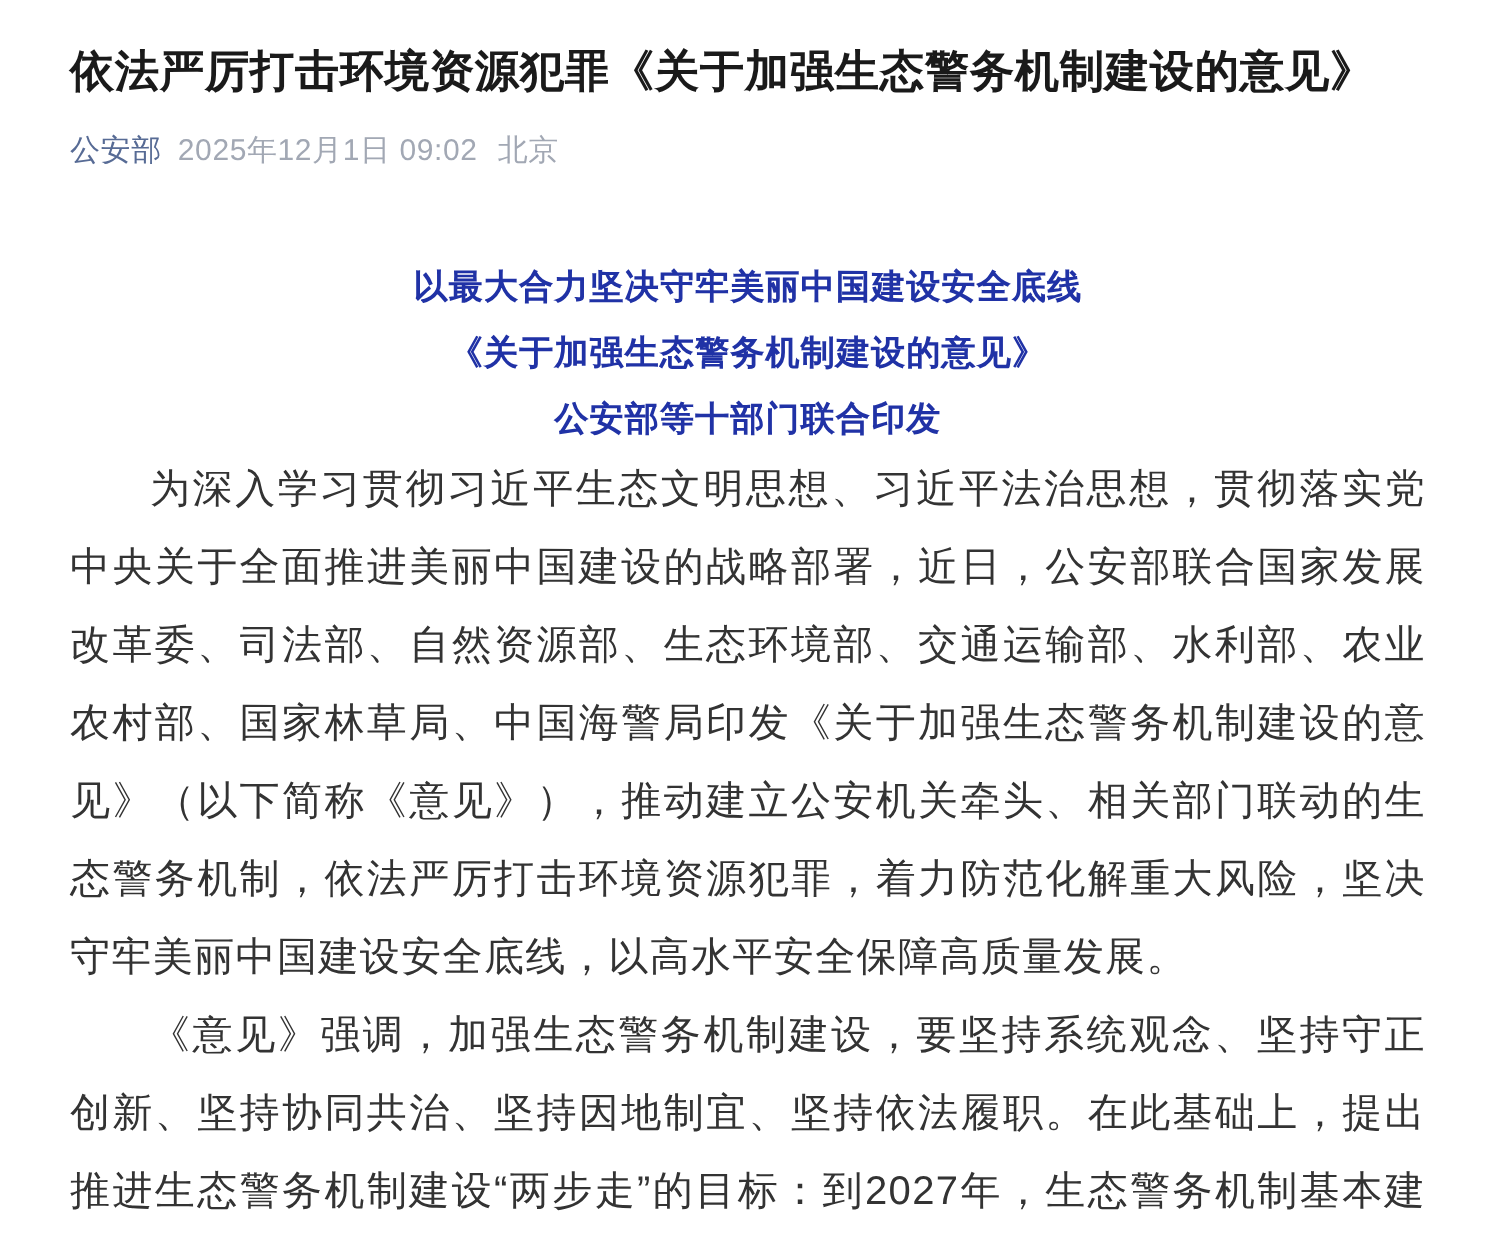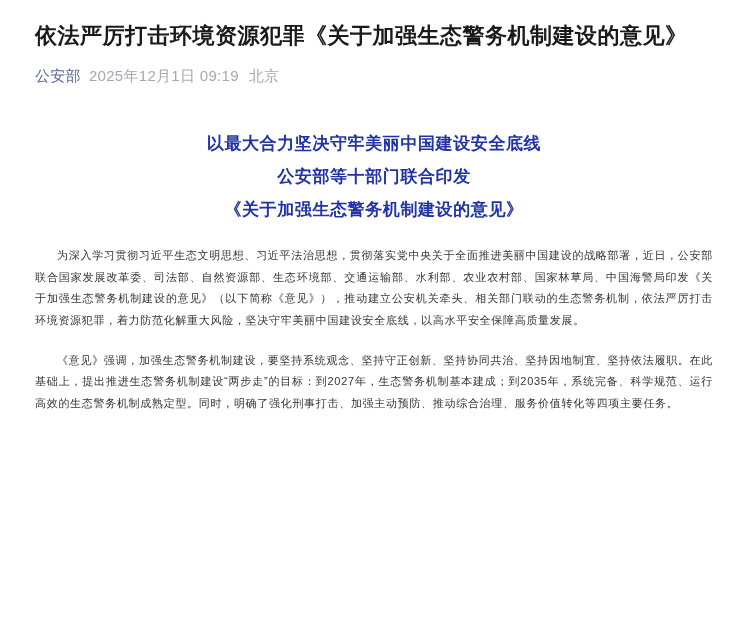--- a/index.html
+++ b/index.html
@@ -54,43 +54,42 @@
     text-align: center;
   }
   .headline-line {
     font-size: 17px;
     font-weight: 700;
     color: var(--headline-blue);
     line-height: 1.95;
     letter-spacing: 0.6px;
   }
   .body-para {
-    margin-top: 19px;
-    font-size: 11px;
+    font-size: 20px;
     color: var(--body-text);
     line-height: 1.95;
     letter-spacing: 0.7px;
     text-align: justify;
     text-indent: 2em;
   }
 </style>
 </head>
 <body>
 
 <div class="page">
 
   <h1 class="article-title">依法严厉打击环境资源犯罪《关于加强生态警务机制建设的意见》</h1>
 
   <div class="meta-line">
-    <a class="account-link">公安部</a><span class="meta-date">2025年12月1日 09:19</span><span class="meta-location">北京</span>
+    <a class="account-link">公安部</a><span class="meta-date">2025年12月1日 09:02</span><span class="meta-location">北京</span>
   </div>
 
   <div class="headline-block">
     <div class="headline-line">以最大合力坚决守牢美丽中国建设安全底线</div>
+    <div class="headline-line">《关于加强生态警务机制建设的意见》</div>
     <div class="headline-line">公安部等十部门联合印发</div>
-    <div class="headline-line">《关于加强生态警务机制建设的意见》</div>
   </div>
 
   <p class="body-para">为深入学习贯彻习近平生态文明思想、习近平法治思想，贯彻落实党中央关于全面推进美丽中国建设的战略部署，近日，公安部联合国家发展改革委、司法部、自然资源部、生态环境部、交通运输部、水利部、农业农村部、国家林草局、中国海警局印发《关于加强生态警务机制建设的意见》（以下简称《意见》），推动建立公安机关牵头、相关部门联动的生态警务机制，依法严厉打击环境资源犯罪，着力防范化解重大风险，坚决守牢美丽中国建设安全底线，以高水平安全保障高质量发展。</p>
 
   <p class="body-para">《意见》强调，加强生态警务机制建设，要坚持系统观念、坚持守正创新、坚持协同共治、坚持因地制宜、坚持依法履职。在此基础上，提出推进生态警务机制建设“两步走”的目标：到2027年，生态警务机制基本建成；到2035年，系统完备、科学规范、运行高效的生态警务机制成熟定型。同时，明确了强化刑事打击、加强主动预防、推动综合治理、服务价值转化等四项主要任务。</p>
 
 </div>
 
 </body></html>

